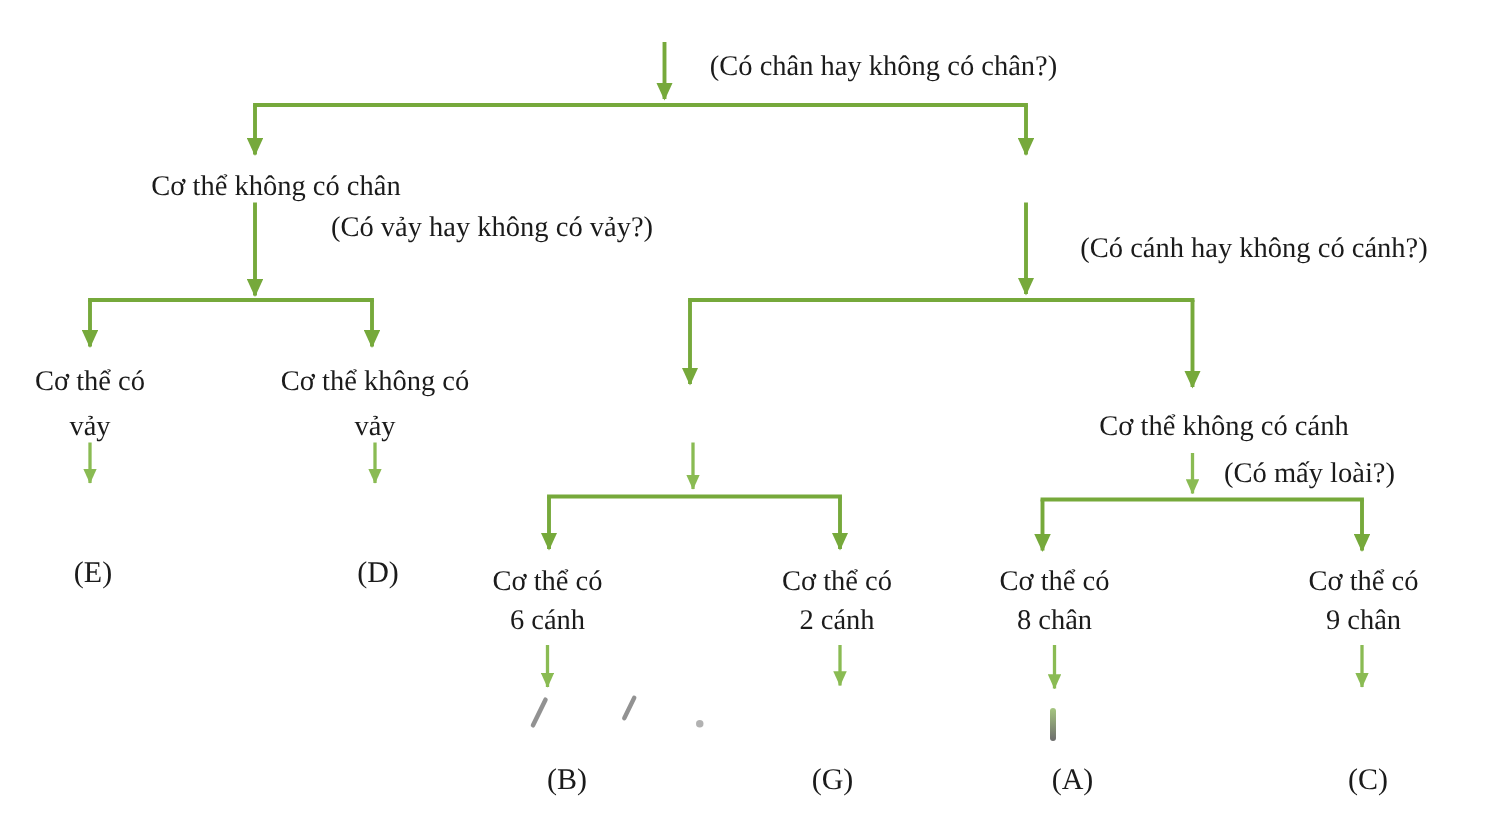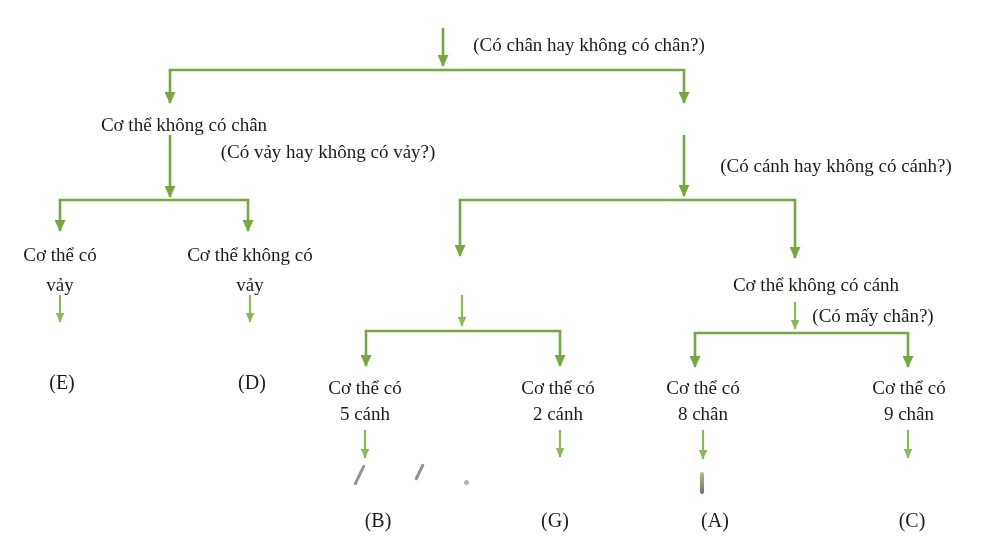--- a/index.html
+++ b/index.html
@@ -99,25 +99,25 @@
   </div>
   <div class="node two-line-wide" style="left:250px;top:240px;">
     <div>Cơ thể không có</div>
     <div>vảy</div>
   </div>
   <div class="node result" style="left:62px;top:370px;">(E)</div>
   <div class="node result" style="left:252px;top:370px;">(D)</div>
 
 
   <div class="node" style="left:816px;top:273px;">Cơ thể không có cánh</div>
-  <div class="node" style="left:873px;top:304px;">(Có mấy chân?)</div>
+  <div class="node" style="left:873px;top:304px;">(Có mấy loài?)</div>
 
   <div class="node two-line" style="left:365px;top:375px;">
     <div>Cơ thể có</div>
-    <div>5 cánh</div>
+    <div>6 cánh</div>
   </div>
   <div class="node two-line" style="left:558px;top:375px;">
     <div>Cơ thể có</div>
     <div>2 cánh</div>
   </div>
   <div class="node two-line" style="left:703px;top:375px;">
     <div>Cơ thể có</div>
     <div>8 chân</div>
   </div>
   <div class="node two-line" style="left:909px;top:375px;">

